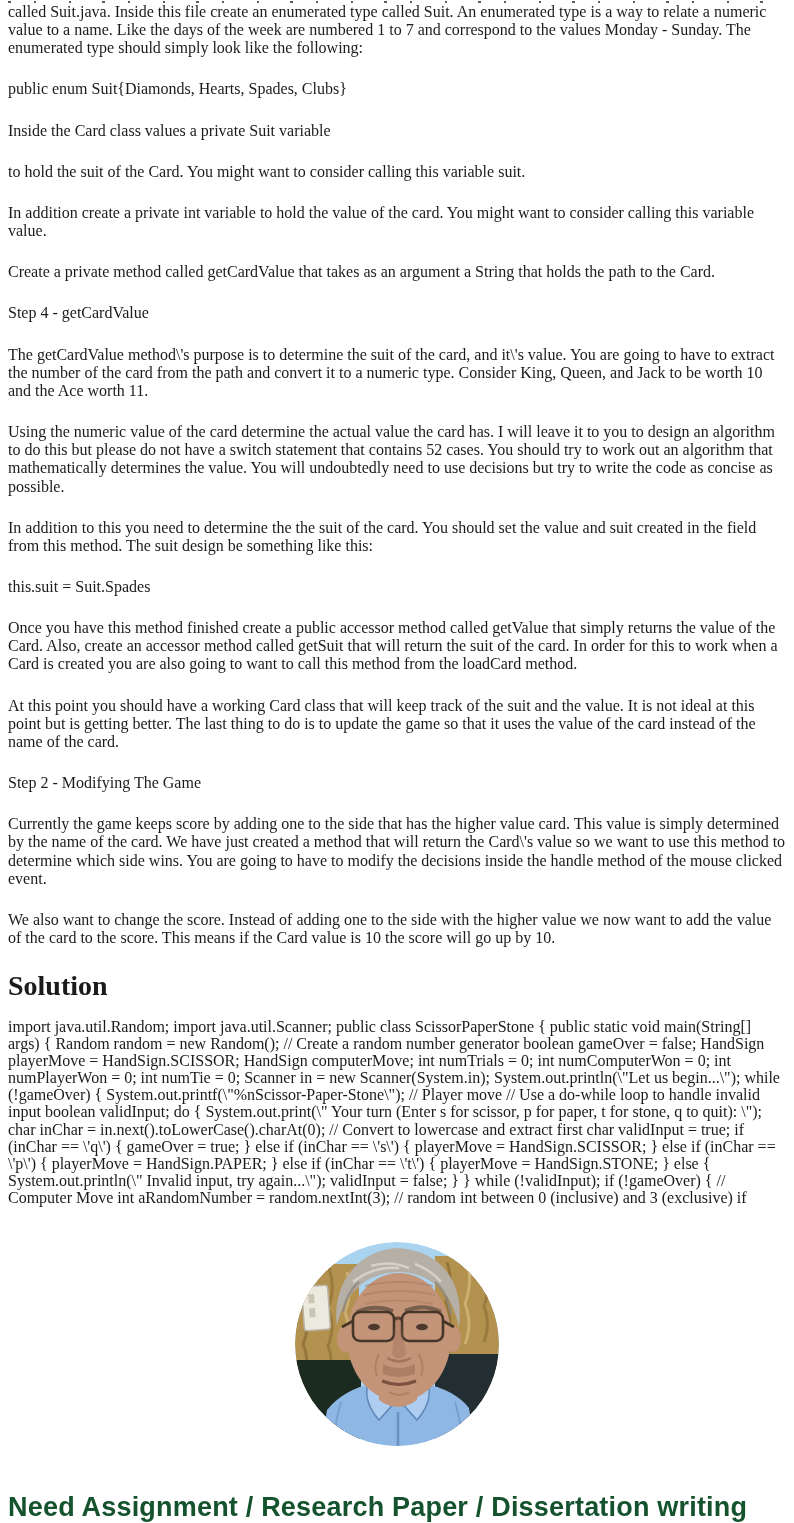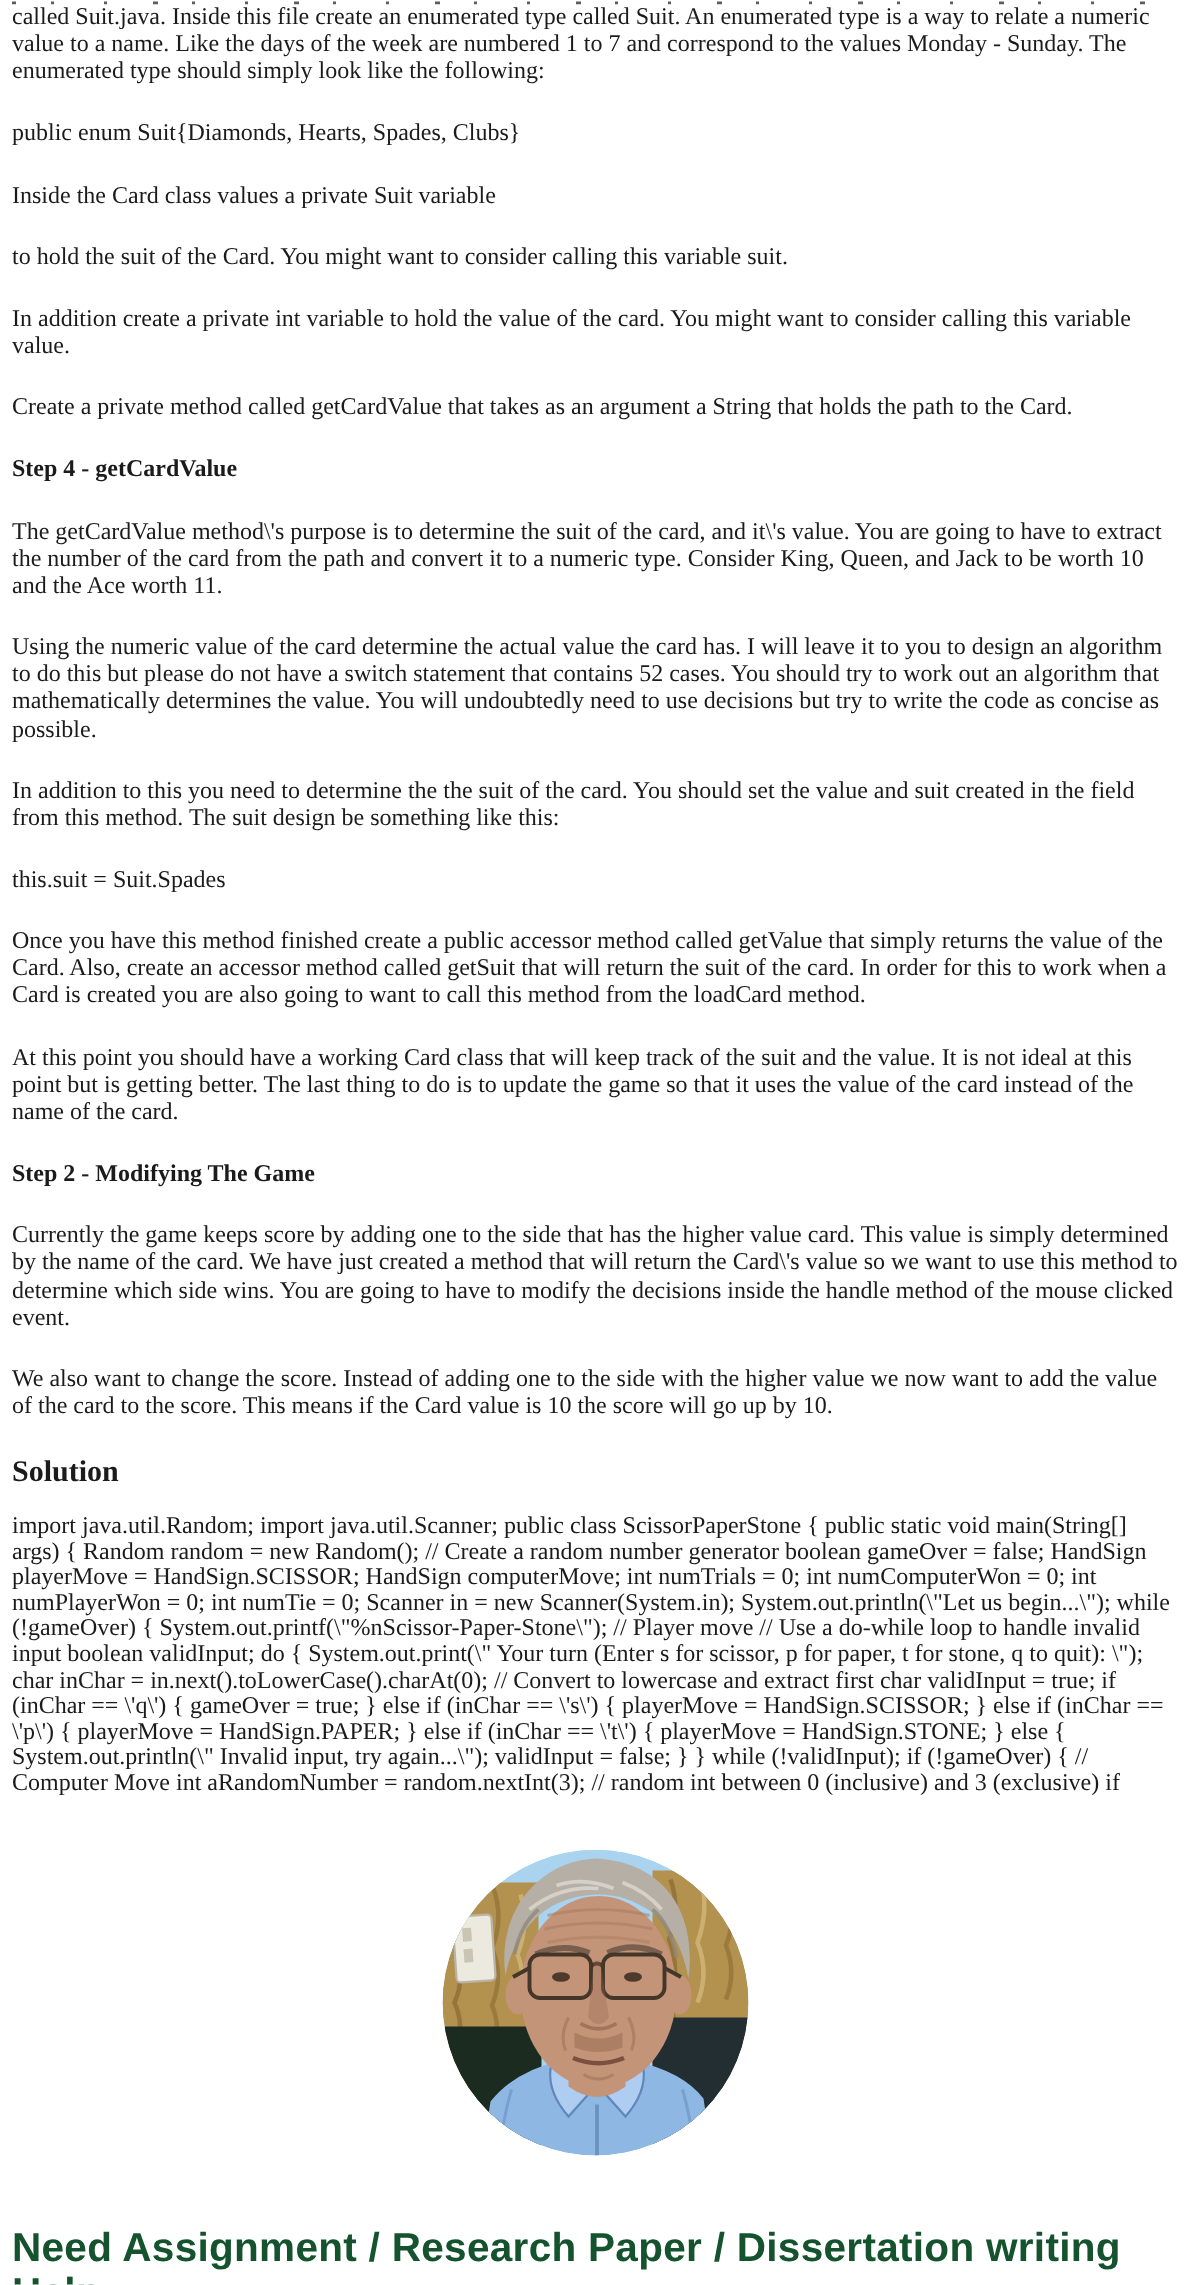--- a/index.html
+++ b/index.html
@@ -21,25 +21,25 @@
   .top-sliver .marks {
     height: 2px; margin-top: 1px; width: 760px; opacity: .8;
     background: repeating-linear-gradient(90deg,
       #333 0 3px, transparent 3px 26px,
       #333 26px 28px, transparent 28px 61px,
       #333 61px 63px, transparent 63px 94px);
   }
 
   p.block { margin: 23px 0; }
   p.block.first { margin-top: 0; }
-  p.step { font-weight: bold; }
+  p.step { font-weight: normal; }
 
   h2.solution {
     font-family: "Liberation Serif", serif;
-    font-size: 20px; font-weight: bold;
+    font-size: 28px; font-weight: bold;
     margin: 20px 0 14px 0;
   }
   p.code-paragraph { line-height: 1.07; margin: 16px 0 0 0; }
 
   .photo-wrap { margin-top: 36px; text-align: center; }
   .photo-circle {
     width: 204px; height: 204px; display: inline-block;
     border-radius: 50%; overflow: hidden; vertical-align: top;
   }
 

